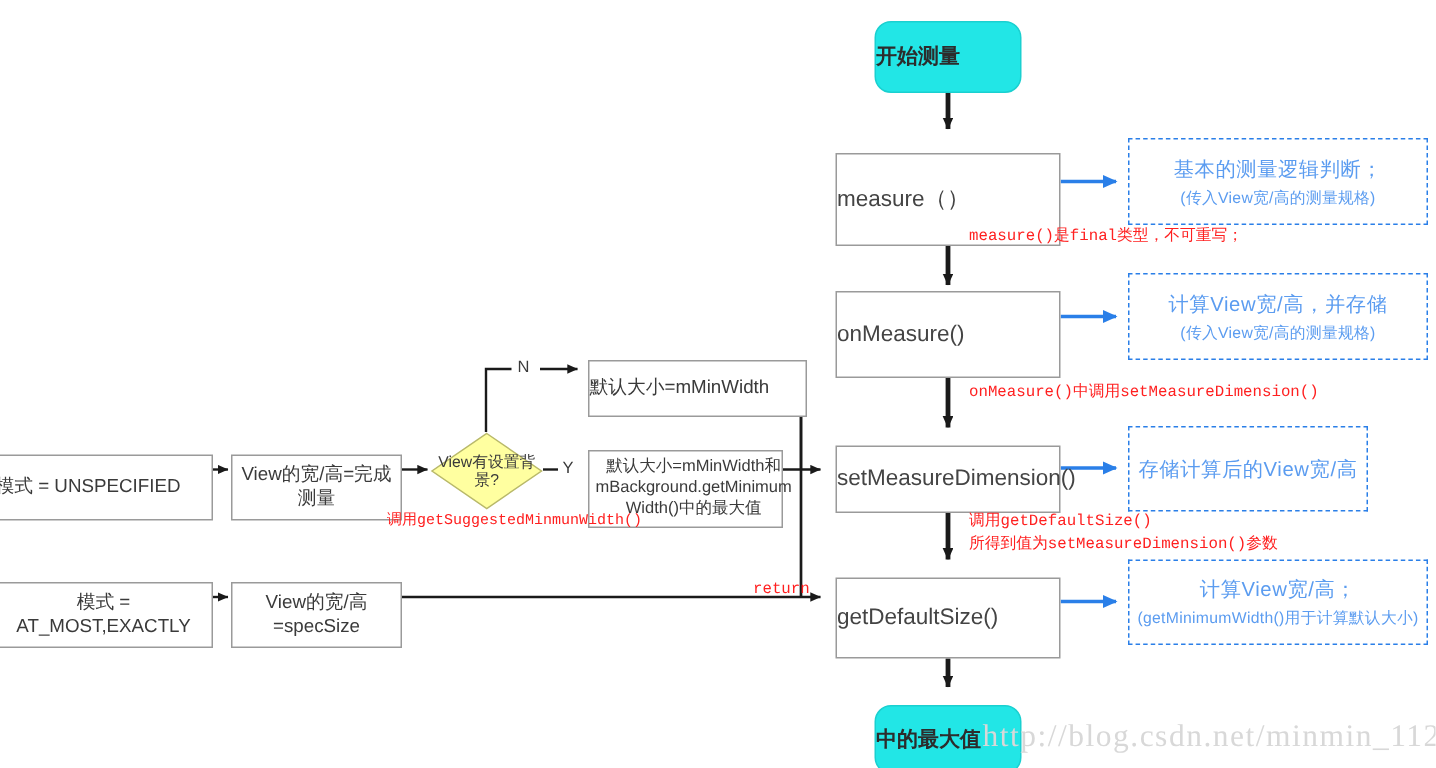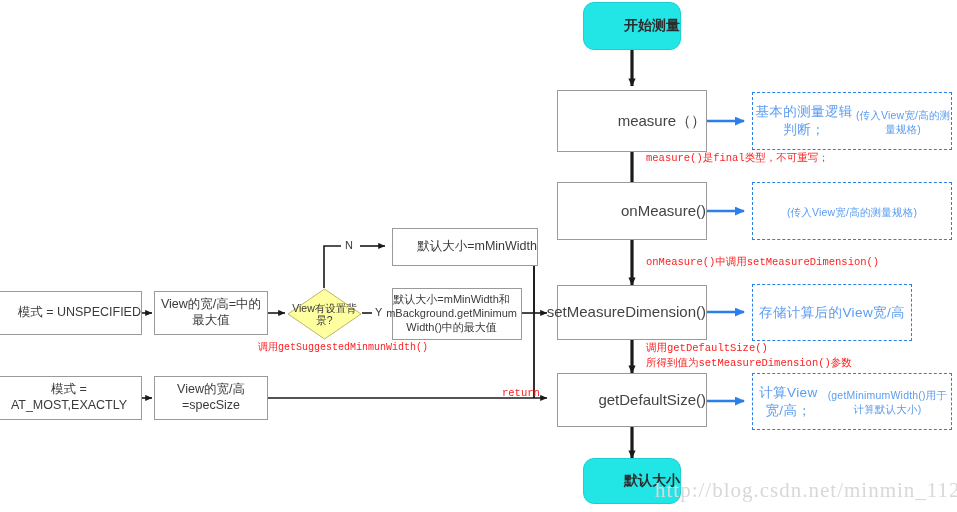--- a/index.html
+++ b/index.html
@@ -14,24 +14,25 @@
     font-family: "Liberation Sans", "DejaVu Sans", sans-serif;
   }
   #canvas {
     position: absolute; left: 0; top: 0;
     width: 957px; height: 512px;
   }
   .node {
     position: absolute;
     display: flex;
     align-items: center;
-    justify-content: flex-end;
+    justify-content: flex-start;
     text-align: center;
     color: #3a3a3a;
     line-height: 1.25;
+    margin-top: 12px;
   }
   
   .proc {
     border: 1px solid #9a9a9a;
     background: #ffffff;
     font-size: 12.5px;
   }
   .proc.big { font-size: 15px; color: #444; }
   
   .term {
@@ -60,21 +61,21 @@
     font-size: 10.5px;
     color: #3a3a3a;
     line-height: 1.15;
   }
   
   .note {
     position: absolute;
     border: 1px dashed #2a7fe8;
     background: #ffffff;
     display: flex;
-    flex-direction: row;
+    flex-direction: column;
     align-items: center;
     justify-content: center;
     color: #5b9cf0;
     text-align: center;
   }
   .note .n1 { font-size: 13.5px; letter-spacing: .4px; }
   .note .n2 { font-size: 10.5px; margin-top: 3px; letter-spacing: .2px; }
   
   .ann {
     position: absolute;
@@ -165,38 +166,39 @@
 </div>
 
 <div class="node proc big" style="left:557px; top:90px; width:150px; height:62px;">
   <span>measure（）</span>
 </div>
 
 <div class="node proc big" style="left:557px; top:182px; width:150px; height:58px;">
   <span>onMeasure()</span>
 </div>
 
-<div class="node proc big" style="left:557px; top:285px; width:150px; height:55px;">
+<div class="node proc big" style="left:557px; top:285px; width:150px; height:45px;">
   <span>setMeasureDimension()</span>
 </div>
 
 <div class="node proc big" style="left:557px; top:373px; width:150px; height:54px;">
   <span>getDefaultSize()</span>
 </div>
 
 <div class="node term" style="left:583px; top:458px; width:98px; height:46px;">
-  <span>默认大小</span>
+  <span>中的最大值</span>
 </div>
 
 <div class="note" style="left:752px; top:92px; width:200px; height:58px;">
   <span class="n1">基本的测量逻辑判断；</span>
   <span class="n2">(传入View宽/高的测量规格)</span>
 </div>
 
 <div class="note" style="left:752px; top:182px; width:200px; height:58px;">
+  <span class="n1">计算View宽/高，并存储</span>
   <span class="n2">(传入View宽/高的测量规格)</span>
 </div>
 
 <div class="note" style="left:752px; top:284px; width:160px; height:57px;">
   <span class="n1">存储计算后的View宽/高</span>
 </div>
 
 <div class="note" style="left:752px; top:373px; width:200px; height:57px;">
   <span class="n1">计算View宽/高；</span>
   <span class="n2">(getMinimumWidth()用于计算默认大小)</span>
@@ -213,21 +215,21 @@
 <div class="ann" style="left:646px; top:341px;">
   <div>调用getDefaultSize()</div>
   <div>所得到值为setMeasureDimension()参数</div>
 </div>
 
 <div class="node proc" style="left:-4px; top:291px; width:146px; height:44px;">
   <span>模式 = UNSPECIFIED</span>
 </div>
 
 <div class="node proc" style="left:154px; top:291px; width:114px; height:44px;">
-  <span>View的宽/高=中的最大值</span>
+  <span>View的宽/高=完成测量</span>
 </div>
 
 <div class="diamond-wrap" style="left:287px; top:288px; width:75px; height:52px;">
   <svg class="diamond-shape" viewBox="0 0 75 52" xmlns="http://www.w3.org/2000/svg">
     <polygon points="37.5,1 74,26 37.5,51 1,26" fill="#ffffa0" stroke="#b9b96a" stroke-width="1"></polygon>
   </svg>
   <div class="diamond-label">View有设置背景?</div>
 </div>
 
 <div class="branch" style="left:345px; top:239px;">

